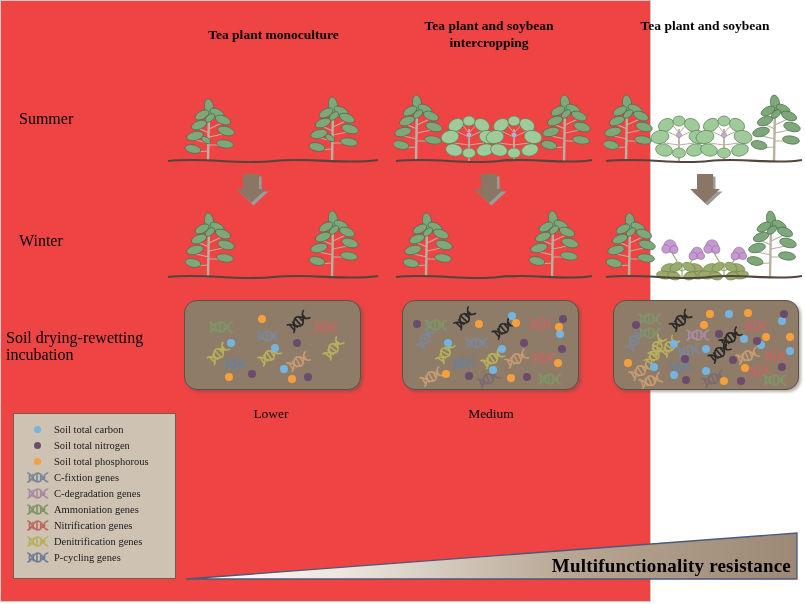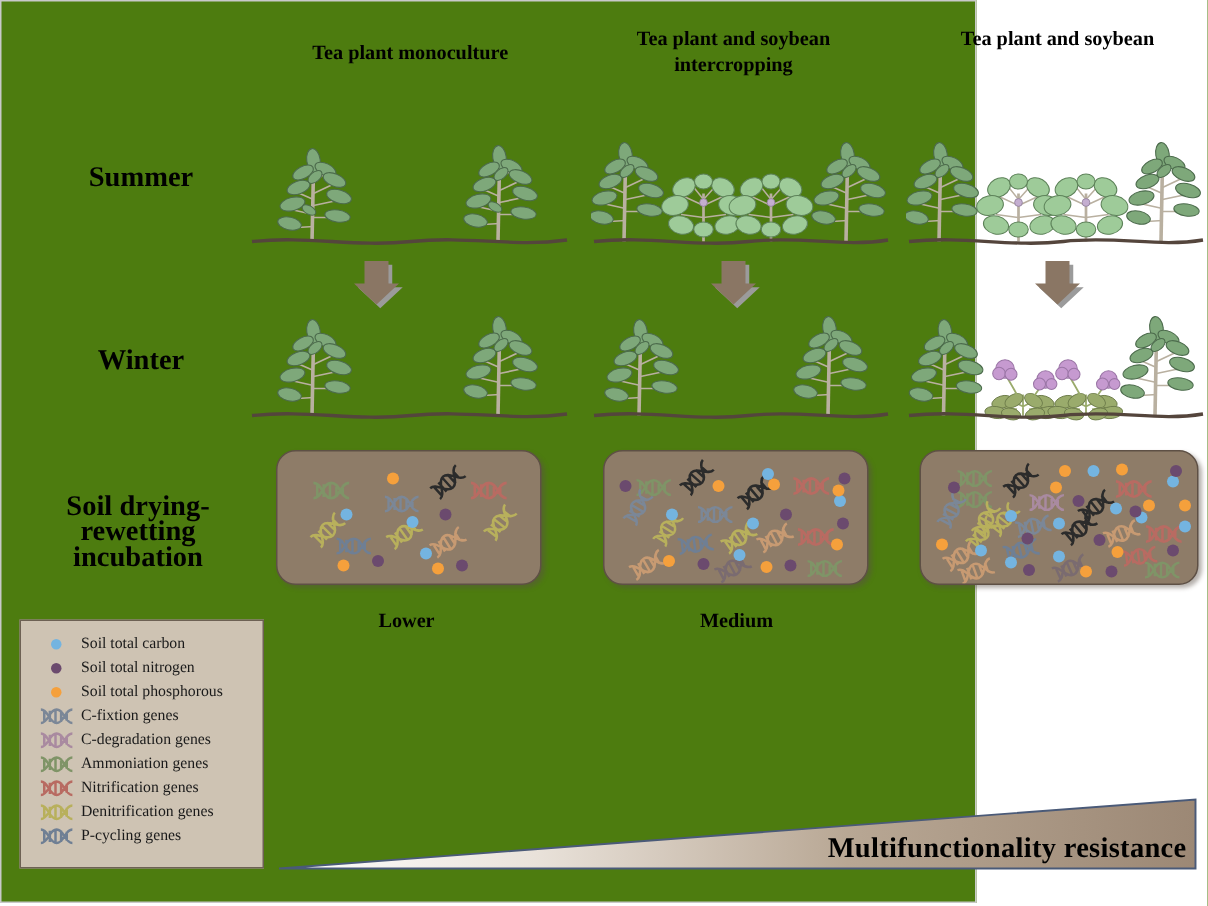--- a/index.html
+++ b/index.html
@@ -6,43 +6,42 @@
   body{
     width:805px;height:604px;
     background:#ffffff;
     font-family:"Liberation Serif", serif;
     overflow:hidden;
   }
   #figure{
     position:relative;
     width:651px;height:602px;
     border:1px solid #c9c9c9;
-    background:#4d7c0f;
+    background:#ef4444;
     box-sizing:border-box;
   }
   .col-header{
     position:absolute;
     text-align:center;
     font-weight:bold;
     font-size:13.5px;
     color:#000;
     line-height:17px;
   }
   .row-label{
     position:absolute;
-    text-align:center;
-    font-weight:bold;
-    font-size:19px;
+    font-weight:normal;
+    font-size:16px;
     color:#000;
     line-height:17px;
   }
   .level-label{
     position:absolute;
     text-align:center;
-    font-weight:bold;
+    font-weight:normal;
     font-size:13.5px;
     color:#000;
   }
   .scene{position:absolute;}
   .scene svg{display:block;}
 
   .arrow{position:absolute;}
 
   .soilbox{
     position:absolute;

